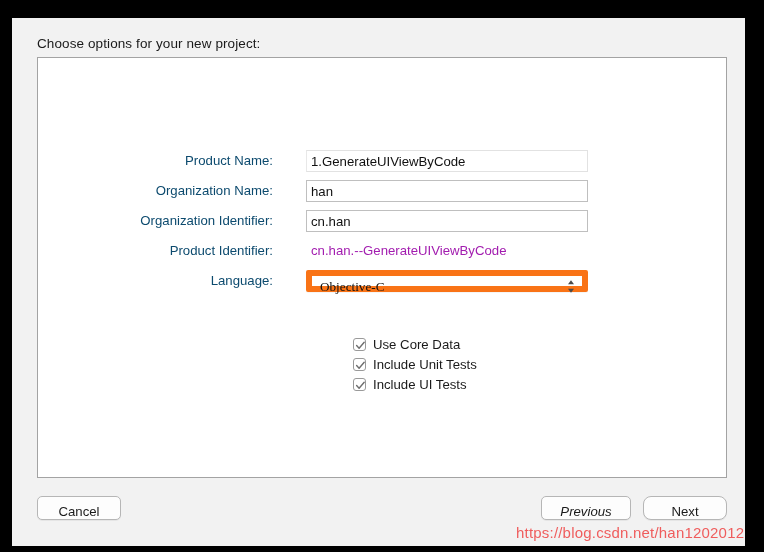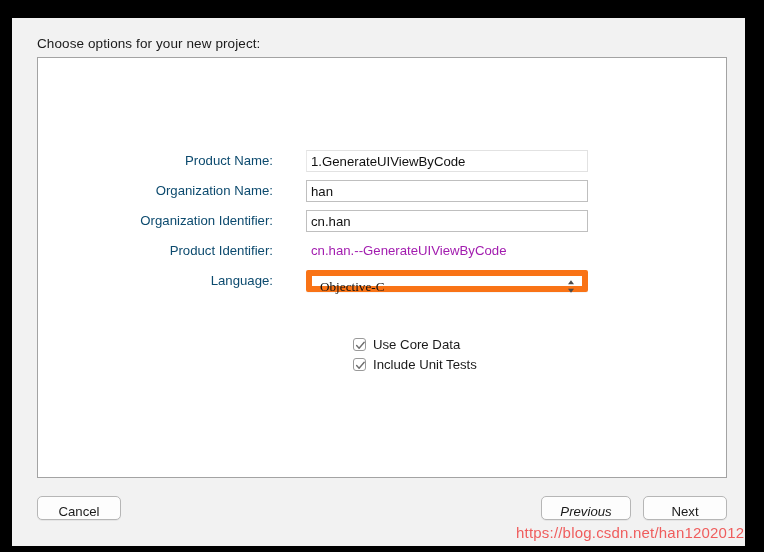--- a/index.html
+++ b/index.html
@@ -186,21 +186,21 @@
     font-size: 13.2px;
     color: #1a1a1a;
     line-height: 22px;
     text-align: center;
     box-shadow: 0 1px 0 rgba(0,0,0,0.05);
     cursor: default;
     padding: 4px;
   }
   #cancel-button  { left: 25px;  top: 478px; width: 84px; }
   #previous-button{ left: 529px; top: 478px; width: 90px; font-style: italic; }
-  #next-button    { left: 631px; top: 478px; width: 84px; }
+  #next-button    { left: 631px; top: 478px; width: 84px; border-radius: 8px; }
 
   
   #watermark {
     position: absolute;
     left: 516px;
     top: 524px;
     font-size: 15px;
     color: #ef4444;
     opacity: 0.85;
     white-space: nowrap;
@@ -277,20 +277,28 @@
 
       <div class="checkbox-row">
         <span class="checkbox-box">
           <svg width="11" height="11" viewBox="0 0 11 11">
             <path d="M1.6 5.6 L4.1 8.2 L9.2 2.3" stroke="#6e6e6e" stroke-width="1.4" fill="none" stroke-linecap="round" stroke-linejoin="round"></path>
           </svg>
         </span>
         <span class="checkbox-label">Include Unit Tests</span>
       </div>
 
+      <div class="checkbox-row">
+        <span class="checkbox-box">
+          <svg width="11" height="11" viewBox="0 0 11 11">
+            <path d="M1.6 5.6 L4.1 8.2 L9.2 2.3" stroke="#6e6e6e" stroke-width="1.4" fill="none" stroke-linecap="round" stroke-linejoin="round"></path>
+          </svg>
+        </span>
+        <span class="checkbox-label">Include UI Tests</span>
+      </div>
 
     </div>
 
   </div>
 
   <button id="cancel-button" class="push-button">Cancel</button>
   <button id="previous-button" class="push-button">Previous</button>
   <button id="next-button" class="push-button">Next</button>
 
 </div>

